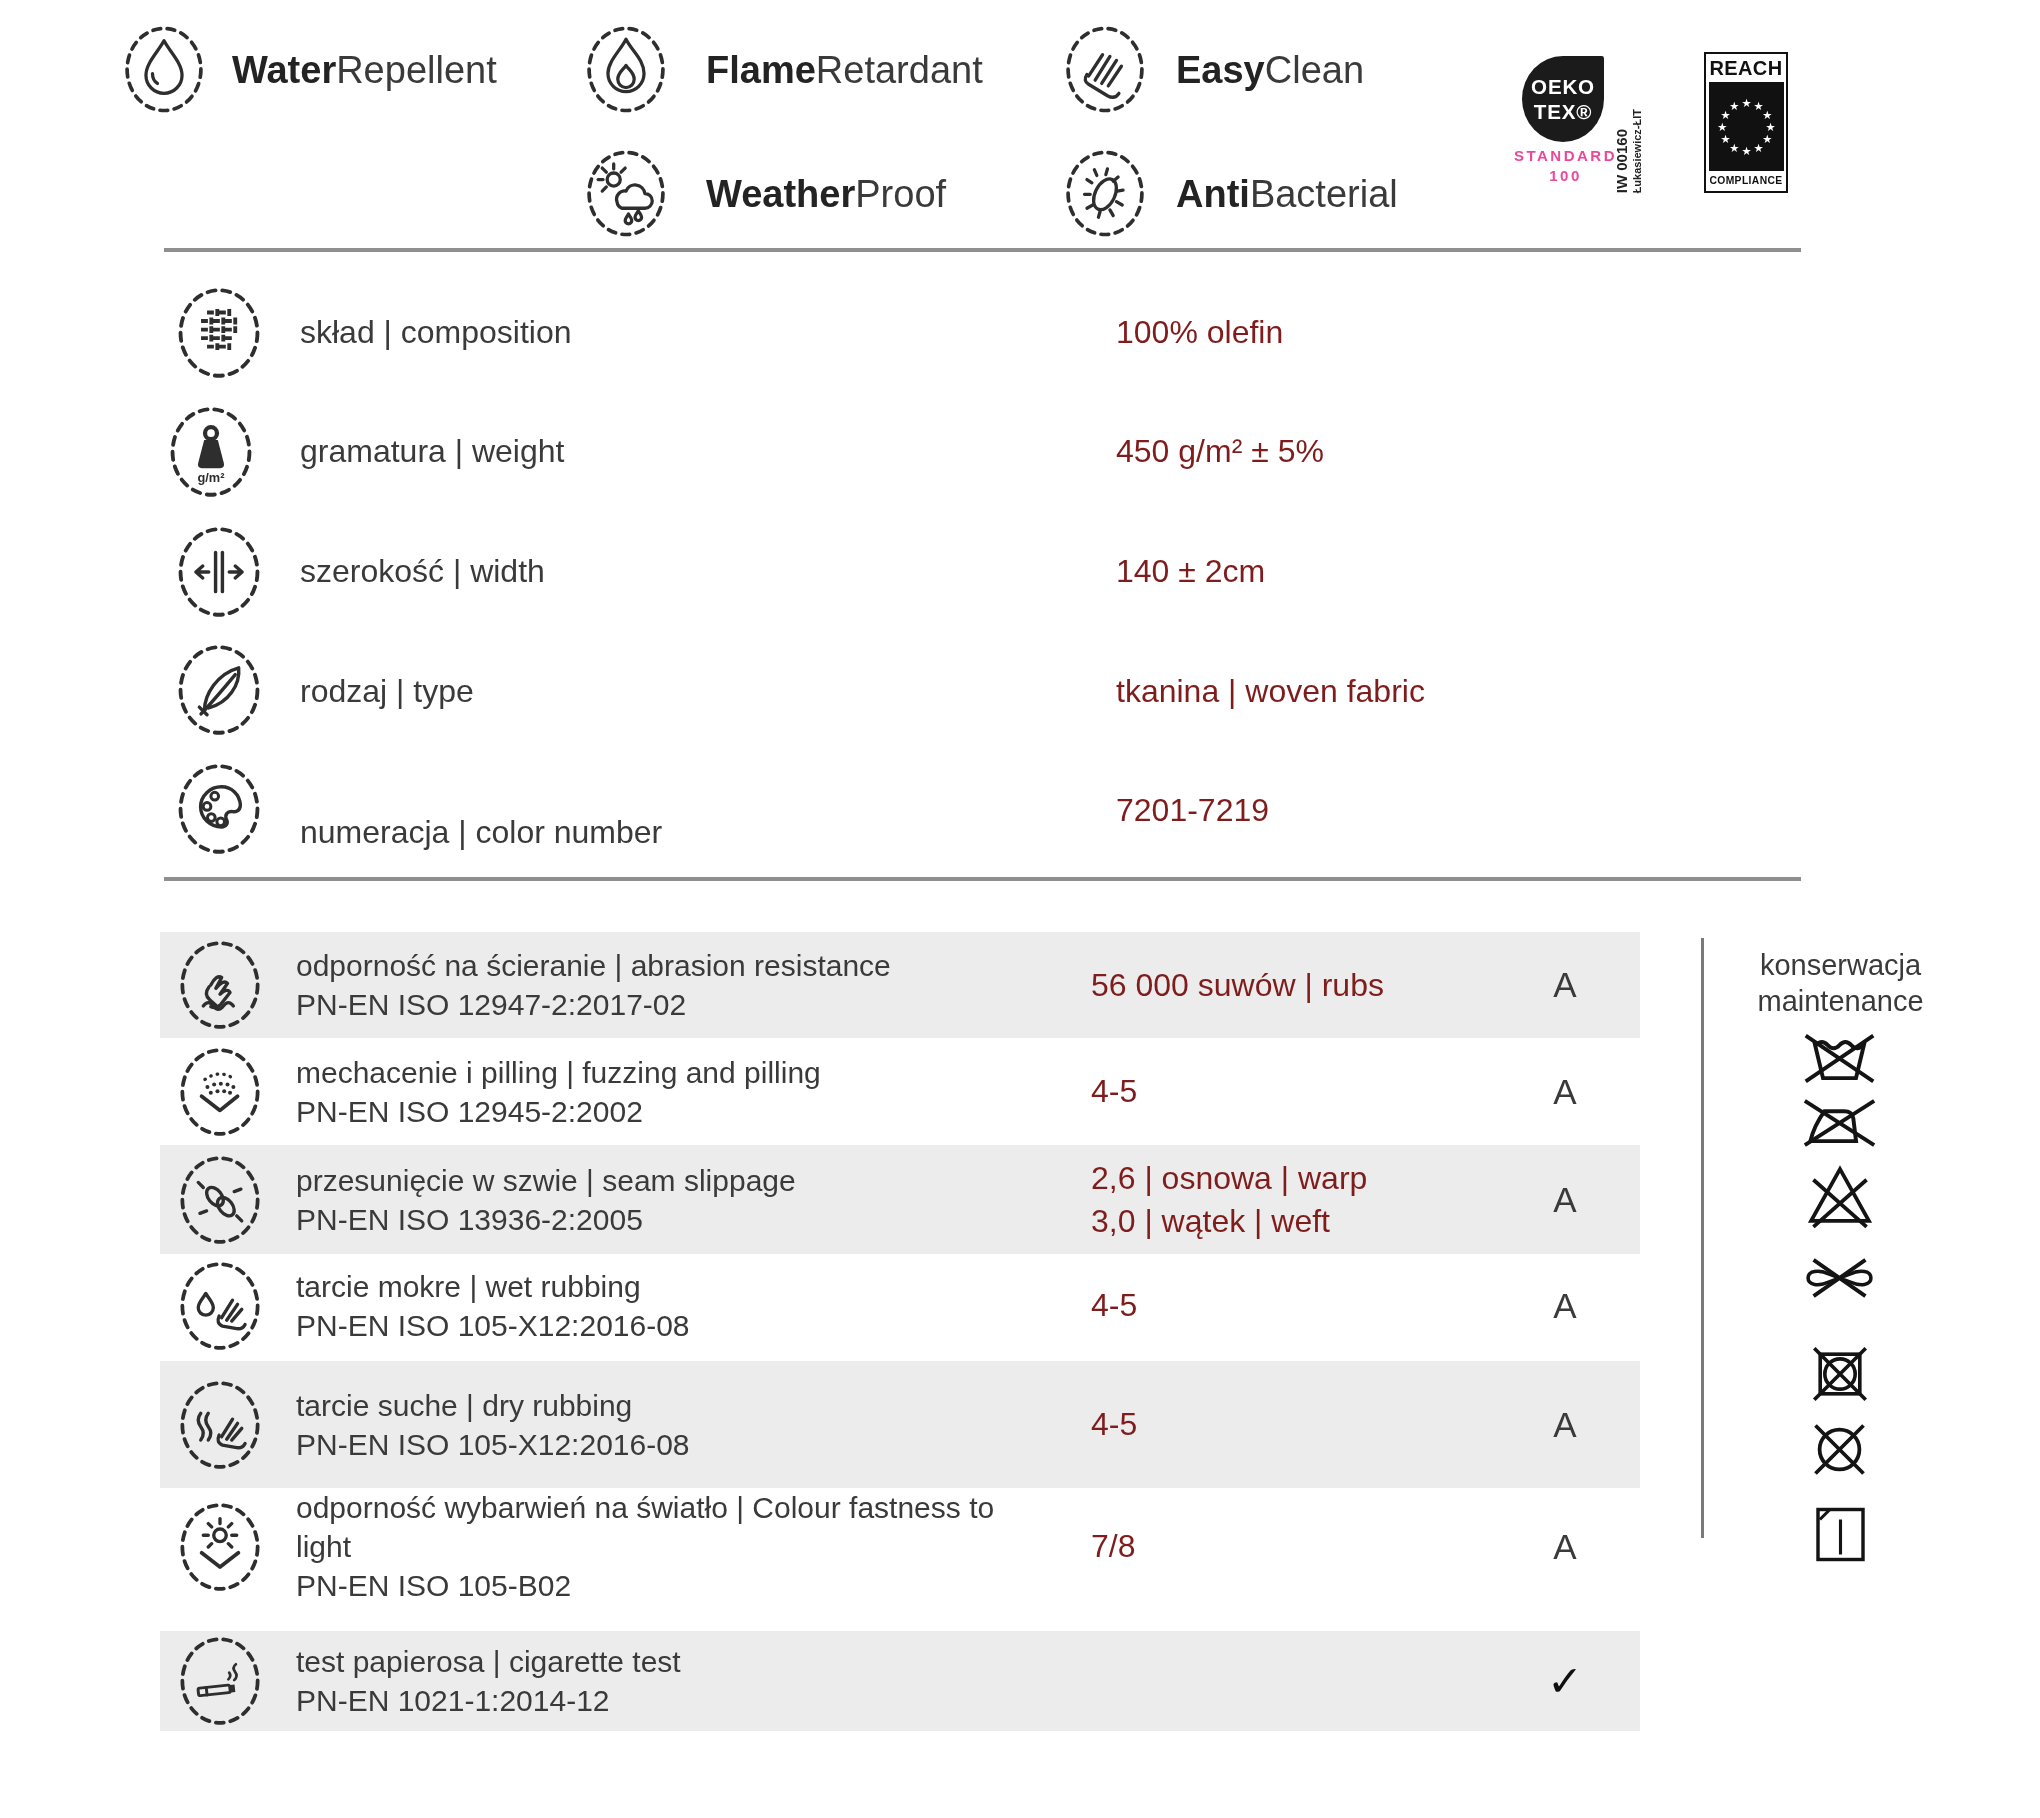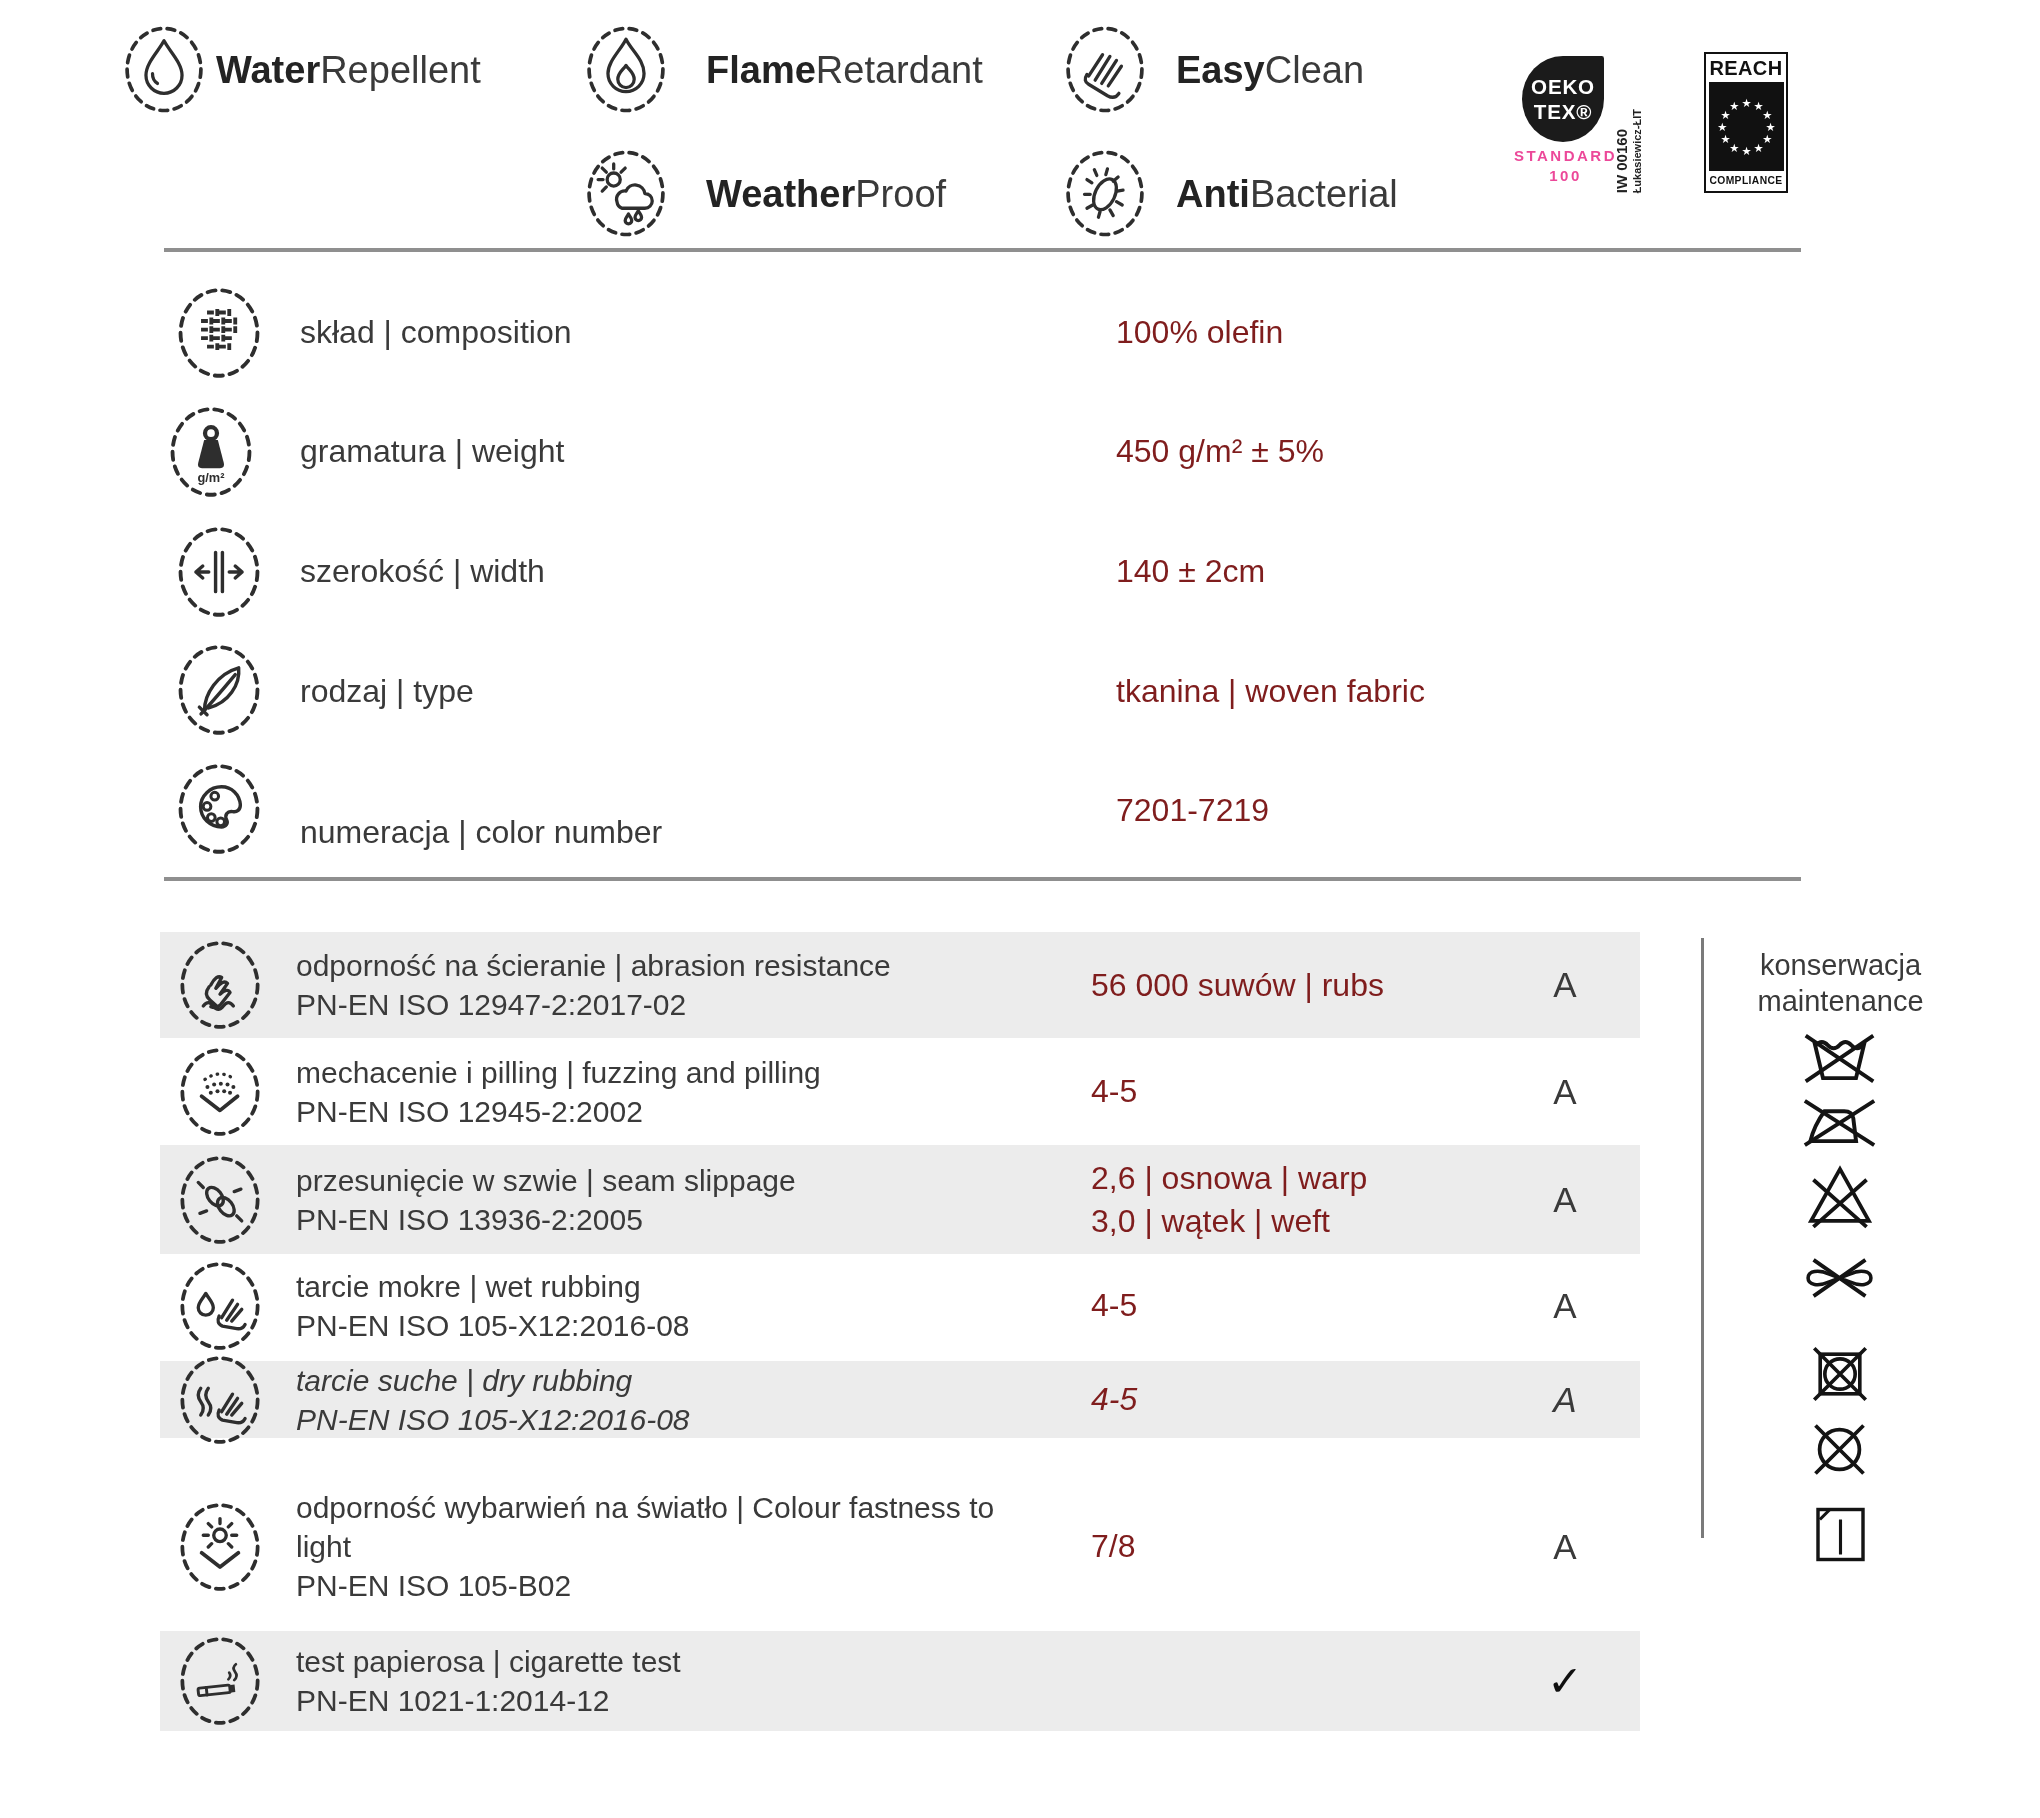--- a/index.html
+++ b/index.html
@@ -54,21 +54,21 @@
 
 <div id="page">
 
   <div class="abs" style="left:123px;top:22px;">
     <svg class="ic" width="82" height="95" viewBox="0 0 100 110">
       <ellipse class="dashring" cx="50" cy="55" rx="45" ry="50"></ellipse>
       <path d="M50 20 C43 33 28 47 28 62 a22 22 0 0 0 44 0 C72 47 57 33 50 20 Z"></path>
       <path d="M36 60 a14 14 0 0 0 6 12"></path>
     </svg>
   </div>
-  <div class="abs badge-label" style="left:216px;top:25px;">
+  <div class="abs badge-label" style="left:232px;top:25px;">
     <span><b>Water</b><span>Repellent</span></span>
   </div>
 
   <div class="abs" style="left:585px;top:22px;">
     <svg class="ic" width="82" height="95" viewBox="0 0 100 110">
       <ellipse class="dashring" cx="50" cy="55" rx="45" ry="50"></ellipse>
       <path d="M50 18 C57 32 72 43 72 60 a22 22 0 0 1 -44 0 C28 45 43 32 50 18 Z"></path>
       <path d="M50 50 C54 56 60 59 60 67 a10 10 0 0 1 -20 0 C40 59 46 56 50 50 Z"></path>
     </svg>
   </div>
@@ -298,21 +298,21 @@
       <div class="t-text">
         <div class="t-name">tarcie mokre | wet rubbing</div>
         <div class="t-norm">PN-EN ISO 105-X12:2016-08</div>
       </div>
       <div class="t-val">
           <span>4-5</span>
         </div>
       <div class="t-grade">A</div>
     </div>
 
-    <div class="trow shade" style="top:429px;height:77px;font-style:italic;">
+    <div class="trow shade" style="top:429px;height:127px;">
       <div class="t-icon">
         <svg class="ic" width="84" height="92" viewBox="0 0 100 110">
           <ellipse class="dashring" cx="50" cy="55" rx="45" ry="50"></ellipse>
           <path d="M27 41 q-6 8 0 16 q6 8 0 16"></path>
           <path d="M36 41 q-6 8 0 16 q6 8 0 16"></path>
           <path d="M52 69 L65 48 M58 72 L71 53 M64 73 L76 59"></path>
           <path d="M49 67 q-4 9 4 12 l17 3 q7 1 10 -5"></path>
         </svg>
       </div>
       <div class="t-text">

